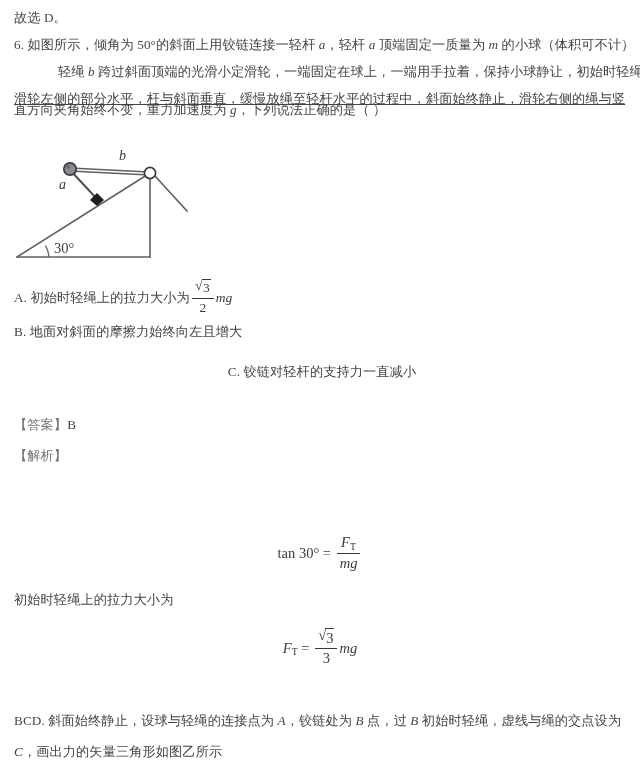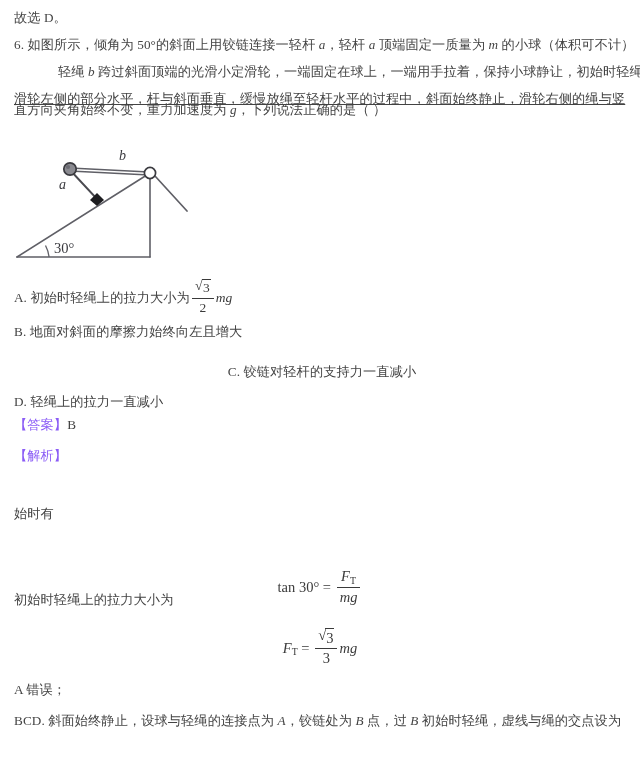--- a/index.html
+++ b/index.html
@@ -28,21 +28,21 @@
     font-size: 13.2px;
     line-height: 1.45;
     letter-spacing: 0.1px;
     color: #3a3a3a;
     white-space: nowrap;
   }
   .body-text {
     color: #434343;
   }
   .label-blue {
-    color: #8b5cf6;
+    color: #737373;
   }
   .italic {
     font-style: italic;
   }
   
   .math {
     display: inline-block;
     vertical-align: middle;
     font-family: "Liberation Serif", "DejaVu Serif", serif;
     font-size: 13.5px;
@@ -172,52 +172,45 @@
   <div class="line body-text" style="top:322px;">
     <span>B.</span>
     <span>地面对斜面的摩擦力始终向左且增大</span>
   </div>
 
   <div class="line body-text" style="top:362px;text-align:center;">
     <span>C.</span>
     <span>铰链对轻杆的支持力一直减小</span>
   </div>
 
-  <div class="line body-text" style="top:392px;">
-    <span>D.</span>
-    <span>轻绳上的拉力一直减小</span>
-  </div>
 
   <div class="line" style="top:415px;">
     <span class="label-blue">【答案】</span><span class="body-text">B</span>
   </div>
 
   <div class="line" style="top:446px;">
     <span class="label-blue">【解析】</span>
   </div>
 
 
-  <div class="line body-text" style="top:504px;">
-    <span>始时有</span>
-  </div>
-
-  <div class="eq-center" style="top:570px;">
+
+  <div class="eq-center" style="top:536px;">
     <span class="math"><span>tan 30</span><span>°</span>&nbsp;<span>=</span>&nbsp;<span class="frac"><span class="num"><span class="italic">F</span><span class="sub">T</span></span><span class="den italic">mg</span></span></span>
   </div>
 
   <div class="line body-text" style="top:590px;">
     <span>初始时轻绳上的拉力大小为</span>
   </div>
 
   <div class="eq-center" style="top:630px;">
     <span class="math"><span class="italic">F</span><span class="sub">T</span>&nbsp;<span>=</span>&nbsp;<span class="frac"><span class="num"><span class="sqrt"><span class="rad">3</span></span></span><span class="den">3</span></span><span class="italic">mg</span></span>
   </div>
 
-  <div class="line body-text" style="top:680px;">
-    <span>A 错误；</span>
-  </div>
 
   <div class="line body-text" style="top:711px;">
     <span>BCD.  斜面始终静止，设球与轻绳的连接点为 </span><span class="italic">A</span><span>，铰链处为 </span><span class="italic">B</span><span> 点，过 </span><span class="italic">B</span><span> 初始时轻绳，虚线与绳的交点设为</span>
   </div>
 
+  <div class="line body-text" style="top:742px;">
+    <span class="italic">C</span><span>，画出力的矢量三角形如图乙所示</span>
+  </div>
 
 </div>
 
 </body></html>

